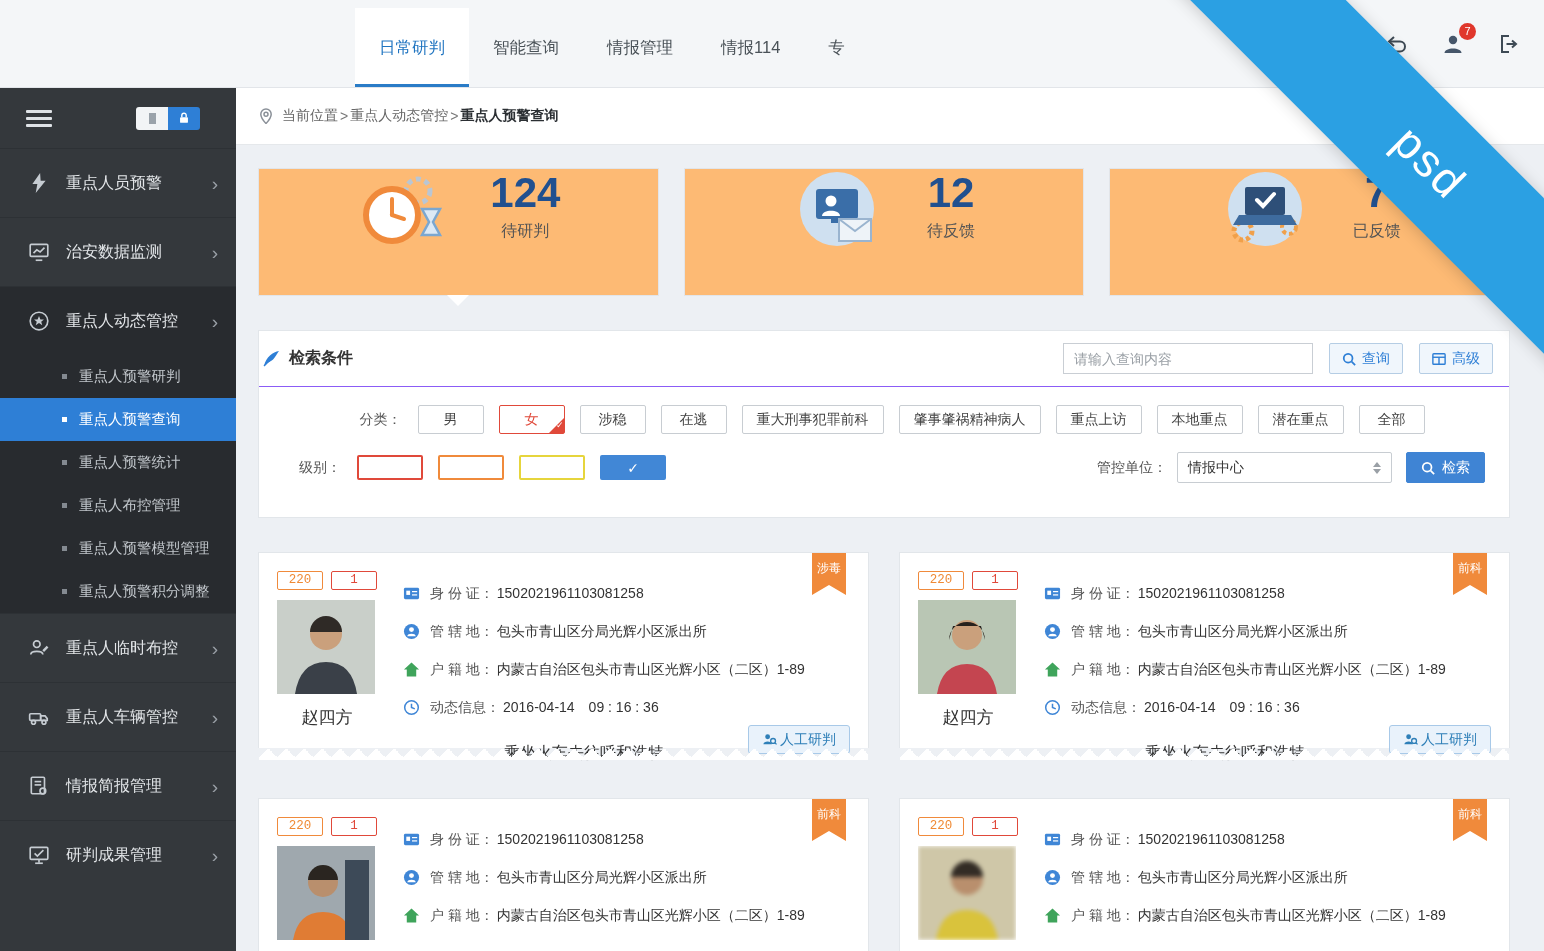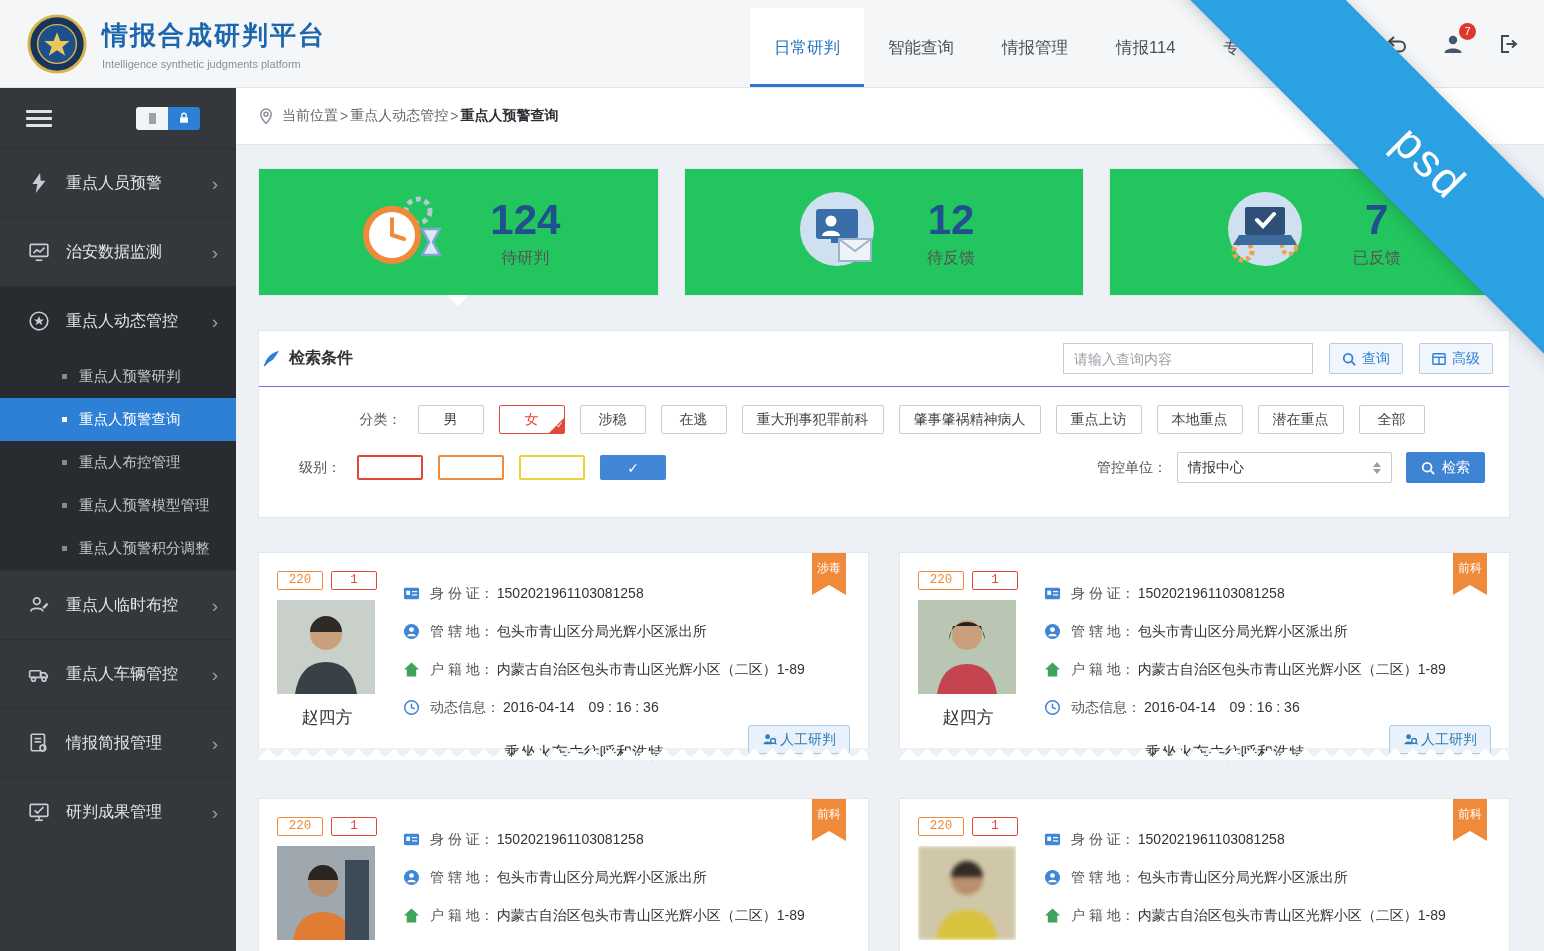--- a/index.html
+++ b/index.html
@@ -86,22 +86,22 @@
     display:flex; align-items:center; padding-left:22px; font-size:14px; color:#666;
   }
   .breadcrumb-bar svg { width:16px; height:16px; margin-right:8px; }
   .bc-sep { margin:0 2px; color:#777; }
   .bc-current { font-weight:bold; color:#2b2f33; }
   .content { padding:23px 34px 0 22px; }
 
   
   .stats { display:flex; gap:25px; }
   .stat-card {
-    flex:1; height:128px; background:#22c55e; border:1px solid #e2e5e9;
-    display:flex; align-items:center; justify-content:center; gap:42px;
+    flex:1; height:128px; background:#fdba74; border:1px solid #e2e5e9;
+    display:flex; justify-content:center; gap:42px;
     position:relative; cursor:pointer;
   }
   .stat-card.selected::after {
     content:""; position:absolute; left:50%; bottom:-11px; margin-left:-11px;
     border-left:11px solid transparent; border-right:11px solid transparent;
     border-top:11px solid #fff;
   }
   .stat-icon { width:92px; height:86px; flex:none; }
   .stat-num { font-size:42px; font-weight:bold; color:#21508f; text-align:center; }
   .stat-label { font-size:16px; color:#555; text-align:center; margin-top:4px; }
@@ -210,31 +210,20 @@
     display:flex; justify-content:center; padding-top:7px;
     clip-path:polygon(0 0,100% 0,100% 100%,50% 76%,0 100%);
   }
 </style>
 </head>
 <body>
 
 <div class="app">
 
   <header class="topbar">
-    <div class="brand">
-      <svg class="logo" viewBox="0 0 64 64">
-        <circle cx="32" cy="32" r="29" fill="#16345c" stroke="#d8b24a" stroke-width="3"></circle>
-        <circle cx="32" cy="32" r="20" fill="#1d4f8c" stroke="#d8b24a" stroke-width="1.5"></circle>
-        <polygon fill="#e8c85a" points="32,20 35.5,29 45,29 37.5,35 40.5,44 32,38.5 23.5,44 26.5,35 19,29 28.5,29"></polygon>
-      </svg>
-      <div class="brand-text">
-        <div class="brand-title">情报合成研判平台</div>
-        <div class="brand-sub">Intelligence synthetic judgments platform</div>
-      </div>
-    </div>
     <nav class="topnav">
       <div class="topnav-item active">日常研判</div>
       <div class="topnav-item">智能查询</div>
       <div class="topnav-item">情报管理</div>
       <div class="topnav-item">情报114</div>
       <div class="topnav-item">专</div>
     </nav>
     <div class="top-actions">
       <span class="ticon">
         <svg viewBox="0 0 24 24" fill="none" stroke="#3e4a55" stroke-width="2">
@@ -316,20 +305,24 @@
         <div class="sub-item">
           <span class="dot"></span>
           <span>重点人预警研判</span>
         </div>
         <div class="sub-item active">
           <span class="dot"></span>
           <span>重点人预警查询</span>
         </div>
         <div class="sub-item">
           <span class="dot"></span>
+          <span>重点人预警统计</span>
+        </div>
+        <div class="sub-item">
+          <span class="dot"></span>
           <span>重点人布控管理</span>
         </div>
         <div class="sub-item">
           <span class="dot"></span>
           <span>重点人预警模型管理</span>
         </div>
         <div class="sub-item">
           <span class="dot"></span>
           <span>重点人预警积分调整</span>
         </div>

